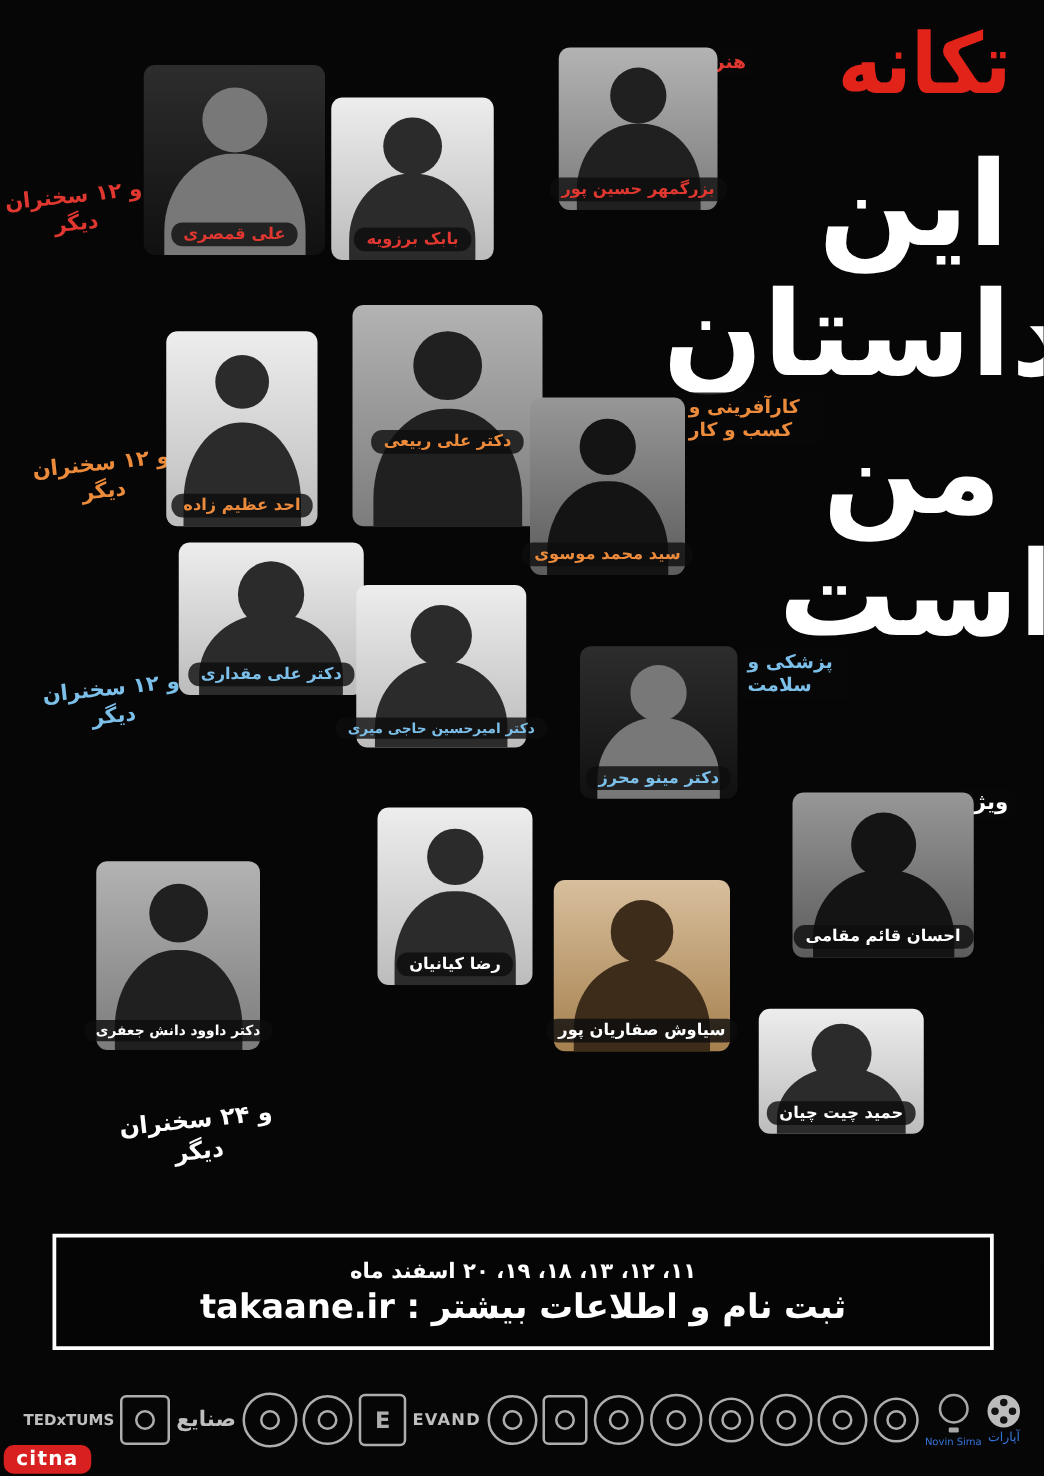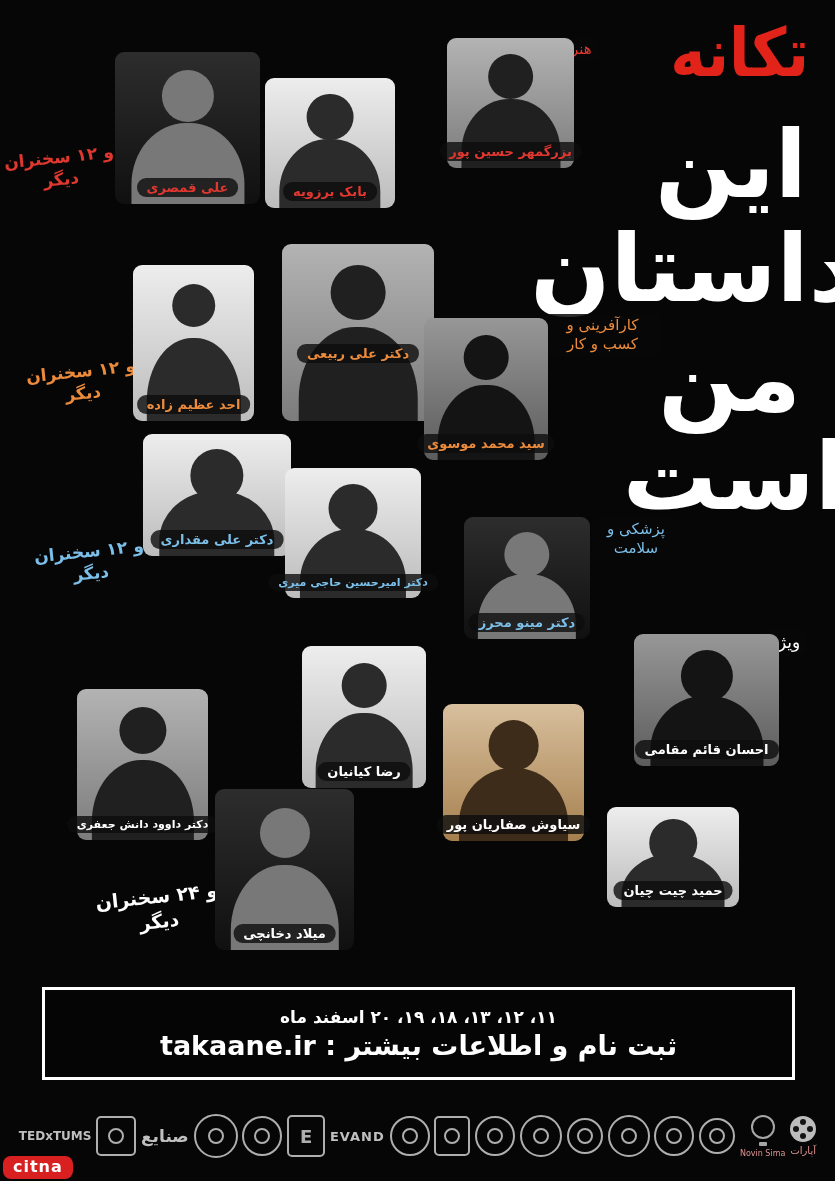--- a/index.html
+++ b/index.html
@@ -38,23 +38,23 @@
     background:rgba(12,12,12,.8);border-radius:9px;padding:2px 10px;
     font-size:13px;font-weight:bold;white-space:nowrap;direction:rtl;
   }
   
   .c-red   {color:var(--art-red,#e03830);}
   .c-orange{color:var(--business-orange,#ec8b3c);}
   .c-blue  {color:var(--health-blue,#7cbfe9);}
   .c-white {color:#fff;}
   
   .cat{
-    position:absolute;font-size:15px;font-weight:normal;direction:rtl;
+    position:absolute;font-size:15px;font-weight:bold;direction:rtl;
     background:rgba(8,8,8,.85);border-radius:6px;padding:2px 6px;
-    white-space:pre-line;line-height:1.25;text-align:center;
+    white-space:pre-line;line-height:1.25;text-align:left;
   }
   
   .more{
     position:absolute;font-size:17px;font-weight:bold;direction:rtl;
     white-space:pre-line;text-align:center;line-height:1.3;
     transform:rotate(-6deg);
   }
   
   .register{
     position:absolute;left:42px;top:987px;width:747px;height:87px;
@@ -71,21 +71,21 @@
     padding:0 14px;opacity:.88;
   }
   .tlogo{color:#d9d9d9;font-weight:bold;white-space:nowrap;}
   .seal{
     border:2px solid #c6c6c6;border-radius:50%;
     display:flex;align-items:center;justify-content:center;
     color:#c6c6c6;font-weight:bold;flex:none;
   }
   .seal.sq{border-radius:5px;}
   .seal .dot{width:12px;height:12px;border:2px solid #c6c6c6;border-radius:50%;}
-  .stack{display:flex;flex-direction:column;align-items:center;gap:3px;color:#fca5a5;}
+  .stack{display:flex;flex-direction:column;align-items:center;gap:3px;color:#3b82f6;}
   .stack .cap{font-size:8px;white-space:nowrap;}
   .bulb{width:20px;height:20px;border:2px solid #bdbdbd;border-radius:50%;}
   .bulb-base{width:8px;height:4px;background:#bdbdbd;border-radius:1px;}
   .reel{width:26px;height:26px;background:#d6d6d6;border-radius:50%;
     position:relative;display:flex;align-items:center;justify-content:center;}
   .reel .rdots{width:6px;height:6px;border-radius:50%;background:transparent;
     box-shadow:0 -7px 0 #151515,0 7px 0 #151515,-7px 0 0 #151515,7px 0 0 #151515;}
   .citna{
     position:absolute;left:3px;top:1156px;
     background:var(--citna-red,#d7201f);color:#fff;font-weight:bold;
@@ -217,27 +217,20 @@
   </div>
 
   <div class="card" style="left:77px;top:689px;width:131px;height:151px">
     <div class="ph tone-mid">
         <i class="head"></i>
         <i class="torso"></i>
       </div>
     <div class="tag c-white" style="font-size:11px">دکتر داوود دانش جعفری</div>
   </div>
 
-  <div class="card" style="left:215px;top:789px;width:139px;height:161px">
-    <div class="ph tone-dark">
-        <i class="head"></i>
-        <i class="torso"></i>
-      </div>
-    <div class="tag c-white">میلاد دخانچی</div>
-  </div>
 
   <div class="card" style="left:607px;top:807px;width:132px;height:100px">
     <div class="ph tone-light">
         <i class="head"></i>
         <i class="torso"></i>
       </div>
     <div class="tag c-white">حمید چیت چیان</div>
   </div>
 
   <div class="register">

